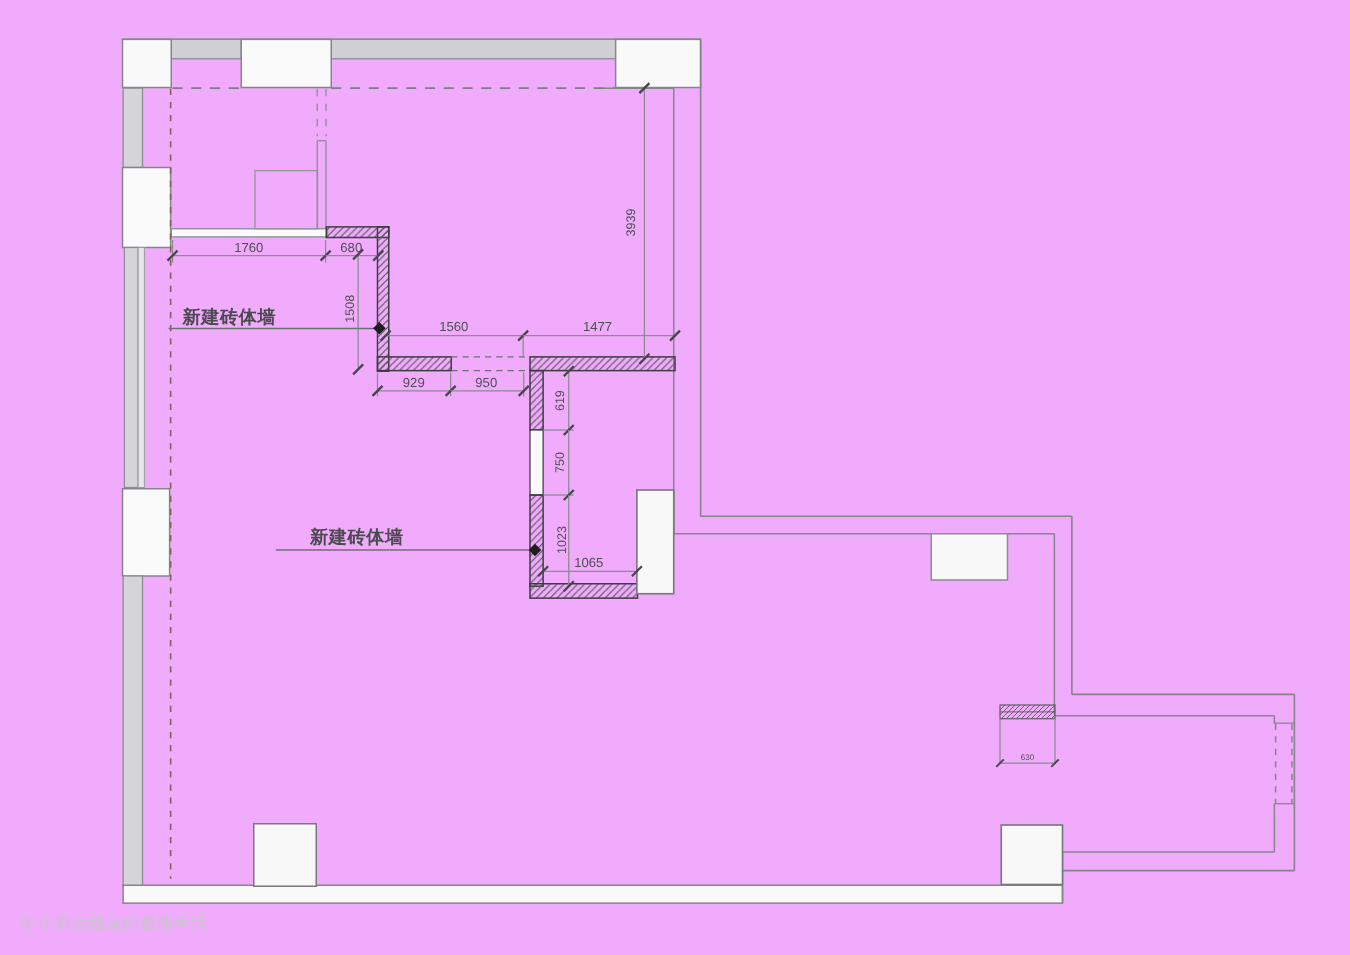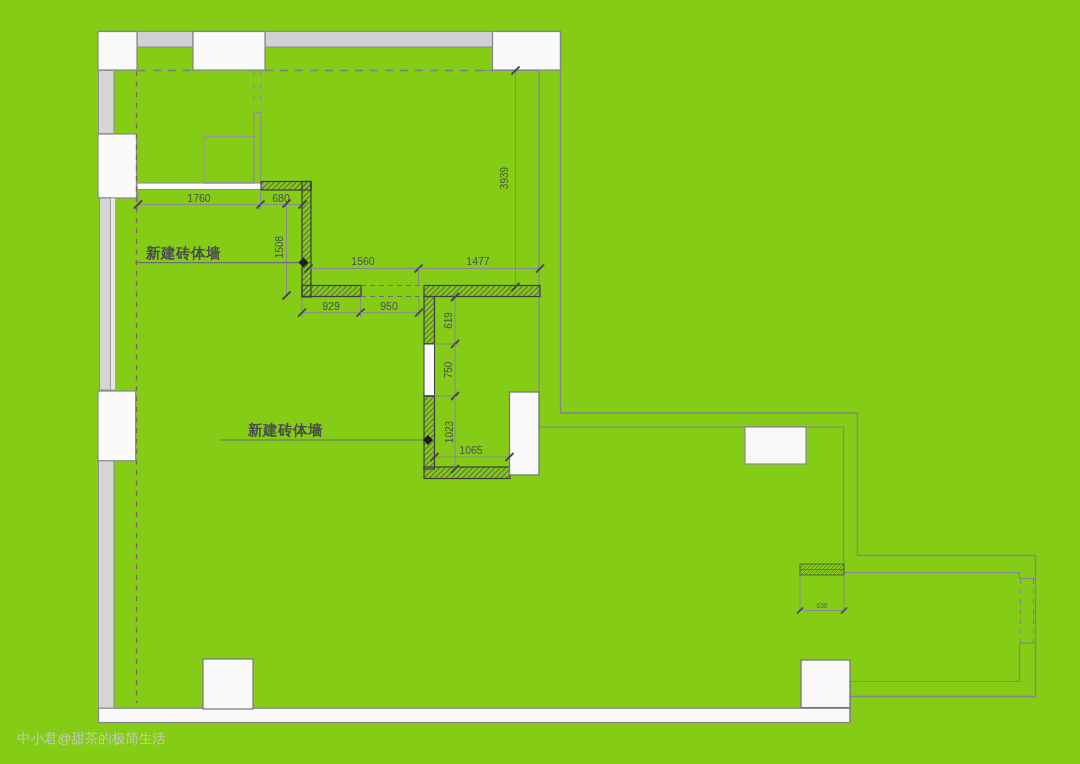--- a/index.html
+++ b/index.html
@@ -1,16 +1,16 @@
 <!DOCTYPE html>
 <html><head>
 <meta charset="utf-8">
 <style>
 html,body{margin:0;padding:0;}
-#page{position:relative;width:1080px;height:764px;background:#84cc16;overflow:hidden;font-family:"Liberation Sans",sans-serif;}
+#page{position:relative;width:1080px;height:764px;background:#f0abfc;overflow:hidden;font-family:"Liberation Sans",sans-serif;}
 svg{position:absolute;left:0;top:0;filter:blur(0.45px);}
 text{font-family:"Liberation Sans",sans-serif;}
 </style>
 </head>
 <body>
 <div id="page">
 <svg width="1080" height="764" viewBox="0 0 1080 764">
 <defs>
 <pattern id="h8" patternUnits="userSpaceOnUse" width="5.5" height="5.5">
 <path d="M-1,6.5 L6.5,-1 M-1,12 L12,-1" stroke="#56565c" stroke-width="0.95"></path>

